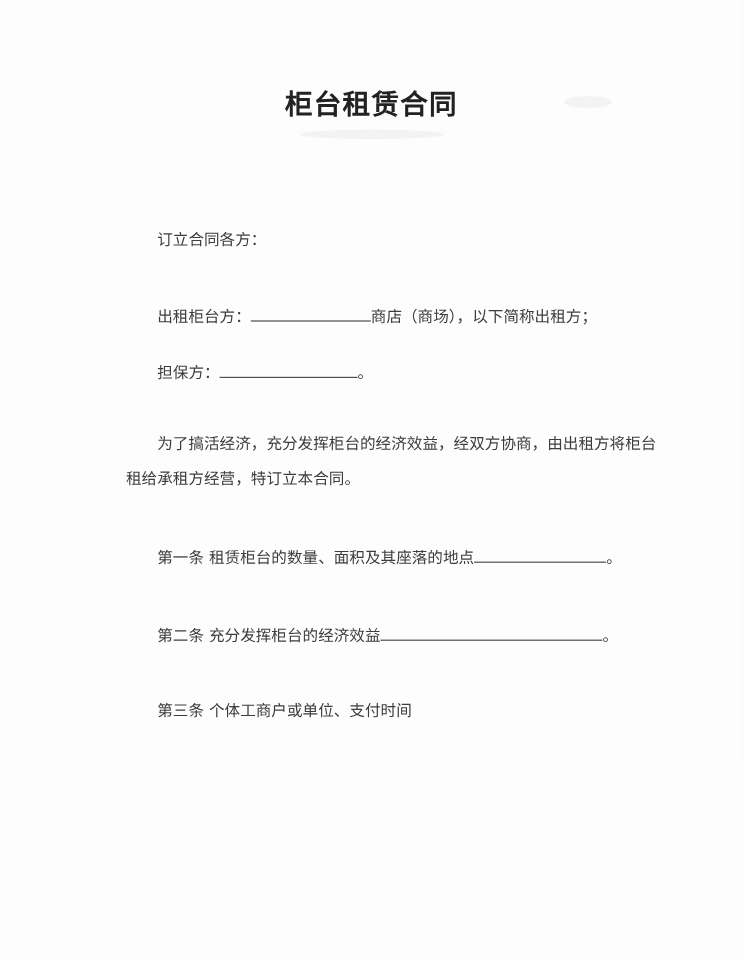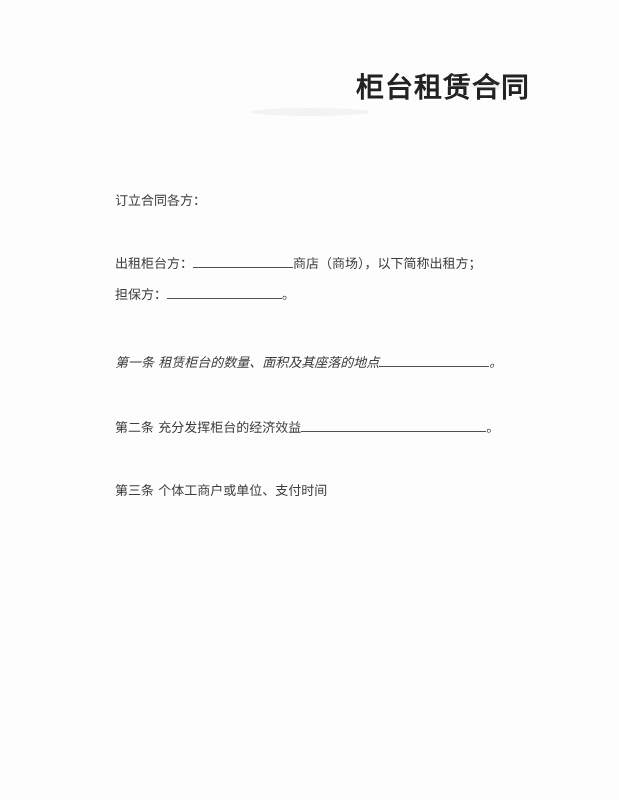--- a/index.html
+++ b/index.html
@@ -15,29 +15,29 @@
     background: #fdfdfd;
     color: #3d3d3d;
     font-family: "DejaVu Serif", "Liberation Serif", serif;
     font-size: 13px;
     overflow: hidden;
     box-sizing: border-box;
     padding: 0 89px;
   }
   .title {
     margin: 74px 0 0 0;
-    font-size: 28px;
+    font-size: 23px;
     line-height: 28px;
     font-weight: bold;
     letter-spacing: 1px;
-    text-align: right;
+    text-align: center;
     color: #222222;
   }
   p {
-    margin: 0;
+    margin: 16px;
   }
   .line {
     line-height: 30px;
     text-indent: 2em;
     white-space: nowrap;
   }
   .intro {
     margin-top: 84px;
   }
   .parties {
@@ -47,21 +47,21 @@
     line-height: 31px;
     font-family: Liberation Mono, monospace;
   }
   .preamble {
     margin-top: 29px;
     line-height: 29px;
     text-indent: 2em;
     margin-right: -17px;
     text-align: justify;
   }
-  .art1 { margin-top: 37px; font-style: italic; }
+  .art1 { margin-top: 37px; }
   .art2 { margin-top: 35px; }
   .art3 { margin-top: 33px; }
   .item1 { margin-top: 30px; }
   .blank {
     display: inline-block;
     height: 13px;
     border-bottom: 1px solid #4f4f4f;
     vertical-align: baseline;
   }
   .w100 { width: 100px; }
@@ -93,20 +93,21 @@
   <p class="line intro"><span>订立合同各方：</span></p>
 
   <div class="parties">
 
     <p class="line"><span>出租柜台方：</span><span class="blank w100"></span><span>商店（商场），以下简称出租方；</span></p>
 
 
     <p class="line"><span>担保方：</span><span class="blank w115"></span><span>。</span></p>
   </div>
 
+  <p class="preamble">为了搞活经济，充分发挥柜台的经济效益，经双方协商，由出租方将柜台租给承租方经营，特订立本合同。</p>
 
   <p class="line art1"><span>第一条 租赁柜台的数量、面积及其座落的地点</span><span class="blank w110"></span><span>。</span></p>
 
   <p class="line art2"><span>第二条 充分发挥柜台的经济效益</span><span class="blank w185"></span><span>。</span></p>
 
   <p class="line art3"><span>第三条 个体工商户或单位、支付时间</span></p>
 
 
 </div>
 

